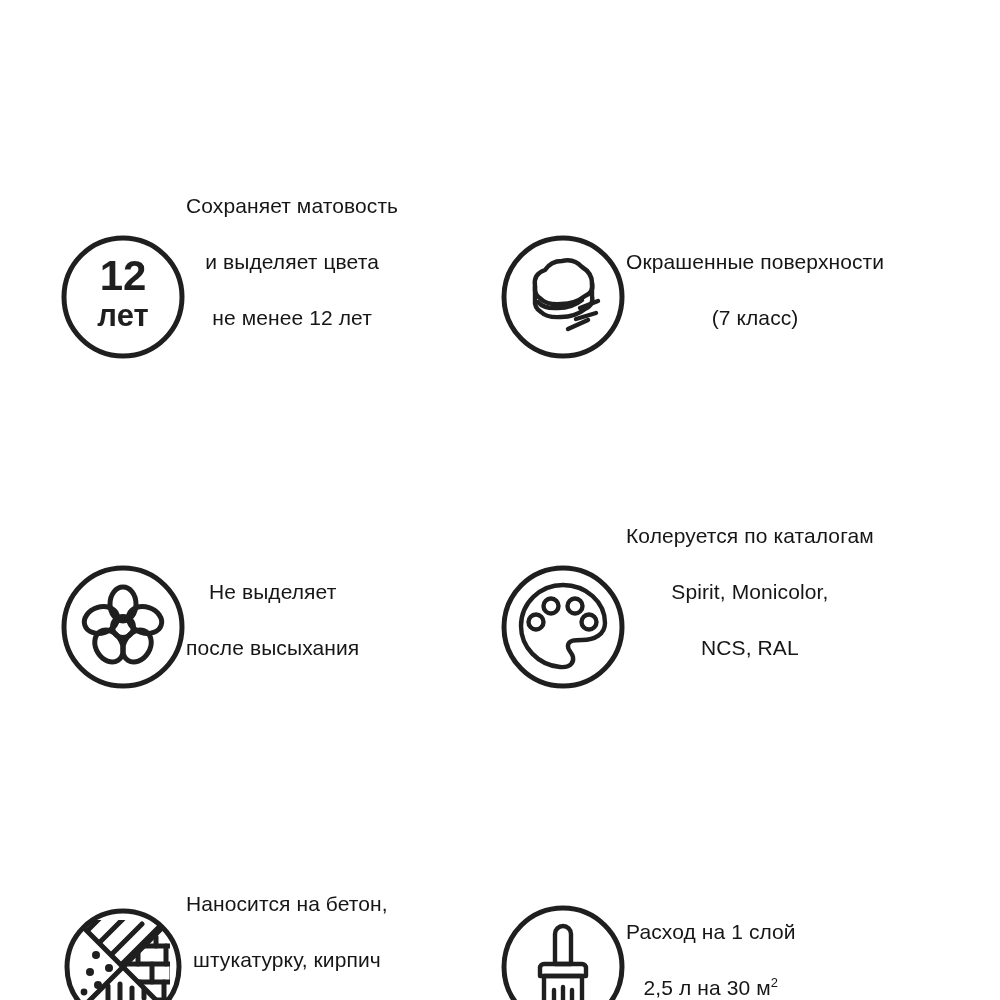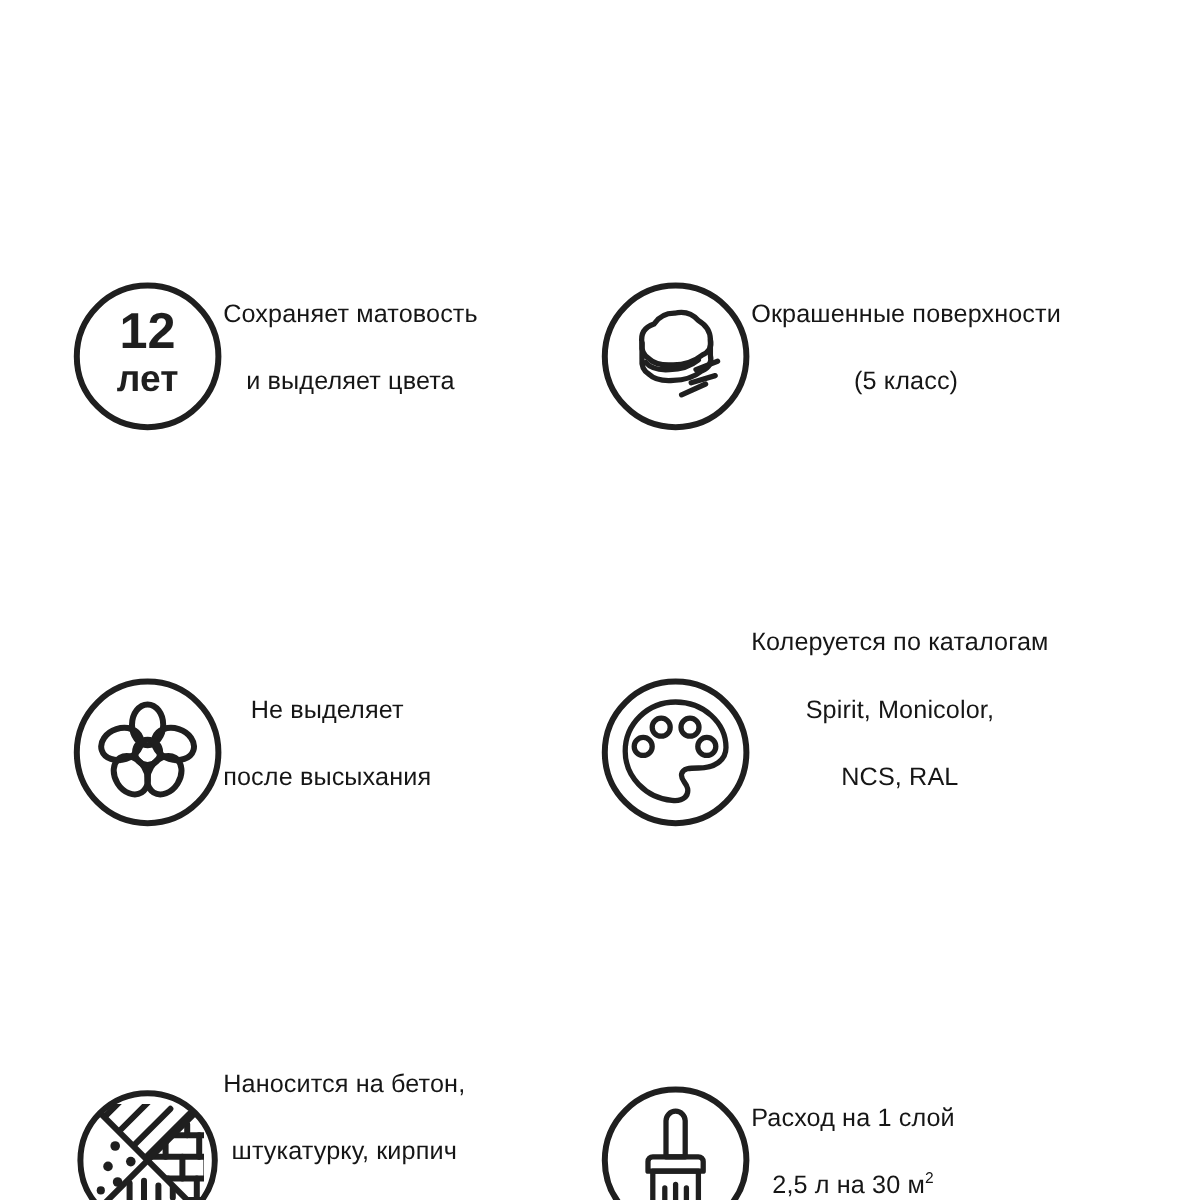--- a/index.html
+++ b/index.html
@@ -95,41 +95,42 @@
     <div class="icon-wrap">
       <svg viewBox="0 0 126 126" aria-hidden="true">
         <circle class="ico" cx="63" cy="63" r="59"></circle>
         <text class="badge-text" x="63" y="56" font-size="42">12</text>
         <text class="badge-text" x="63" y="92" font-size="31">лет</text>
       </svg>
     </div>
     <div class="caption">
       <div>Сохраняет матовость</div>
       <div>и выделяет цвета</div>
+      <div>не менее 12 лет</div>
     </div>
   </div>
 
   <div class="feature-card row-1">
     <div class="icon-wrap">
       <svg viewBox="0 0 126 126" aria-hidden="true">
         <circle class="ico" cx="63" cy="63" r="59"></circle>
 
         <path class="ico ico-thin" d="M35 52 q-2 -12 10 -16 q6 -9 17 -9 q12 -3 20 6 q10 6 10 16 q2 9 -7 13 q-10 8 -24 8 q-14 1 -20 -5 q-7 -4 -6 -13 Z"></path>
 
         <path class="ico ico-thin" d="M35 52 v13 q-1 9 6 13 q6 6 20 5 q14 0 24 -8 q9 -4 7 -13 V49"></path>
         <path class="ico ico-thin" d="M38 68 q6 7 20 6 q14 0 24 -8"></path>
 
         <line class="ico ico-thin" x1="80" y1="74" x2="98" y2="67"></line>
         <line class="ico ico-thin" x1="76" y1="85" x2="96" y2="79"></line>
         <line class="ico ico-thin" x1="68" y1="95" x2="88" y2="86"></line>
       </svg>
     </div>
     <div class="caption">
       <div>Окрашенные поверхности</div>
-      <div>(5 класс)</div>
+      <div>(7 класс)</div>
     </div>
   </div>
 
   <div class="feature-card row-2">
     <div class="icon-wrap">
       <svg viewBox="0 0 126 126" aria-hidden="true">
         <circle class="ico" cx="63" cy="63" r="59"></circle>
         <g class="ico" stroke-width="5.4">
           <ellipse cx="63" cy="40" rx="13" ry="17"></ellipse>
           <ellipse cx="41" cy="56" rx="17" ry="13" transform="rotate(-18 41 56)"></ellipse>

